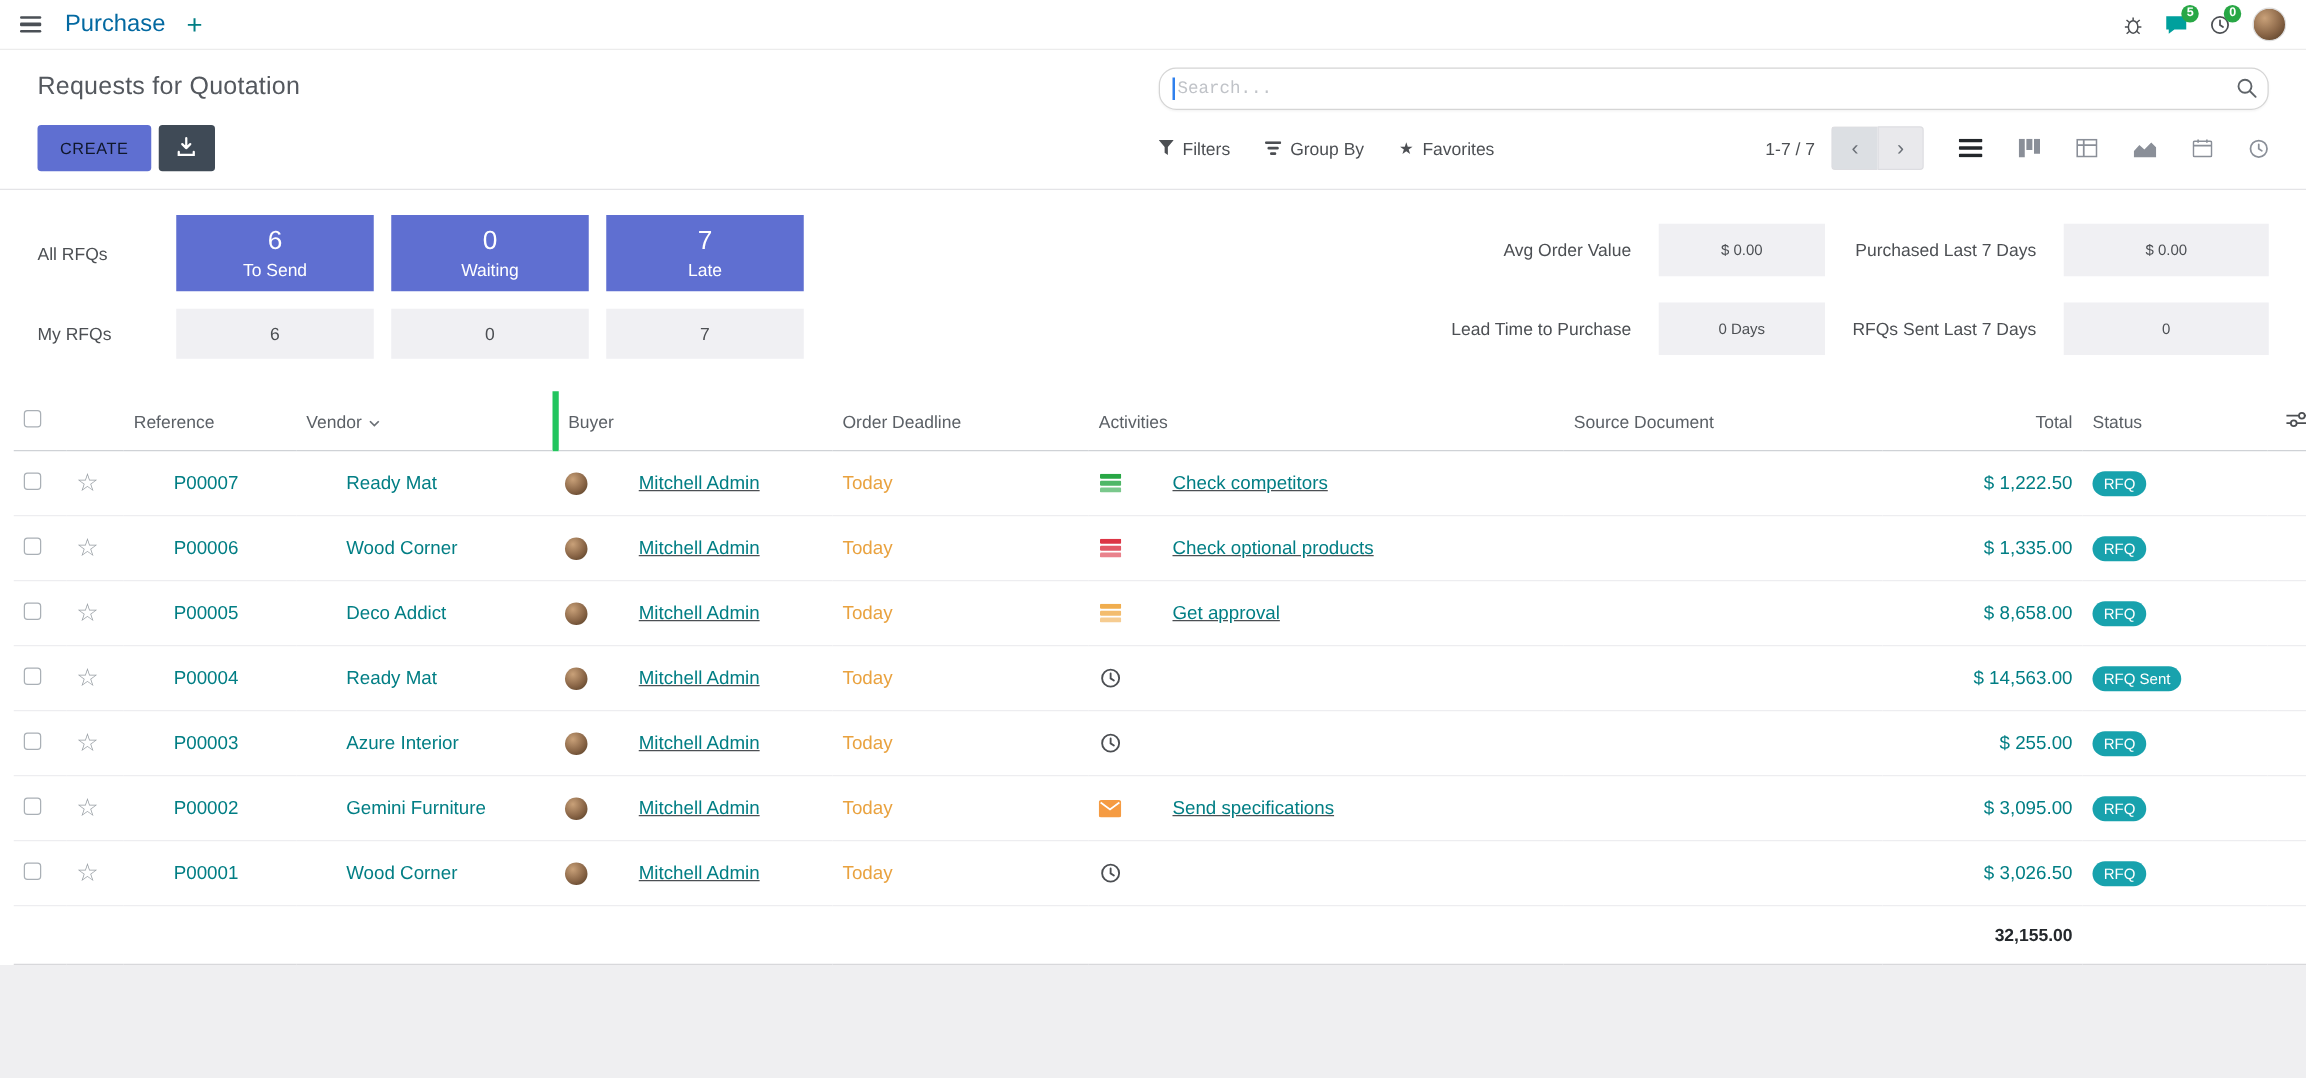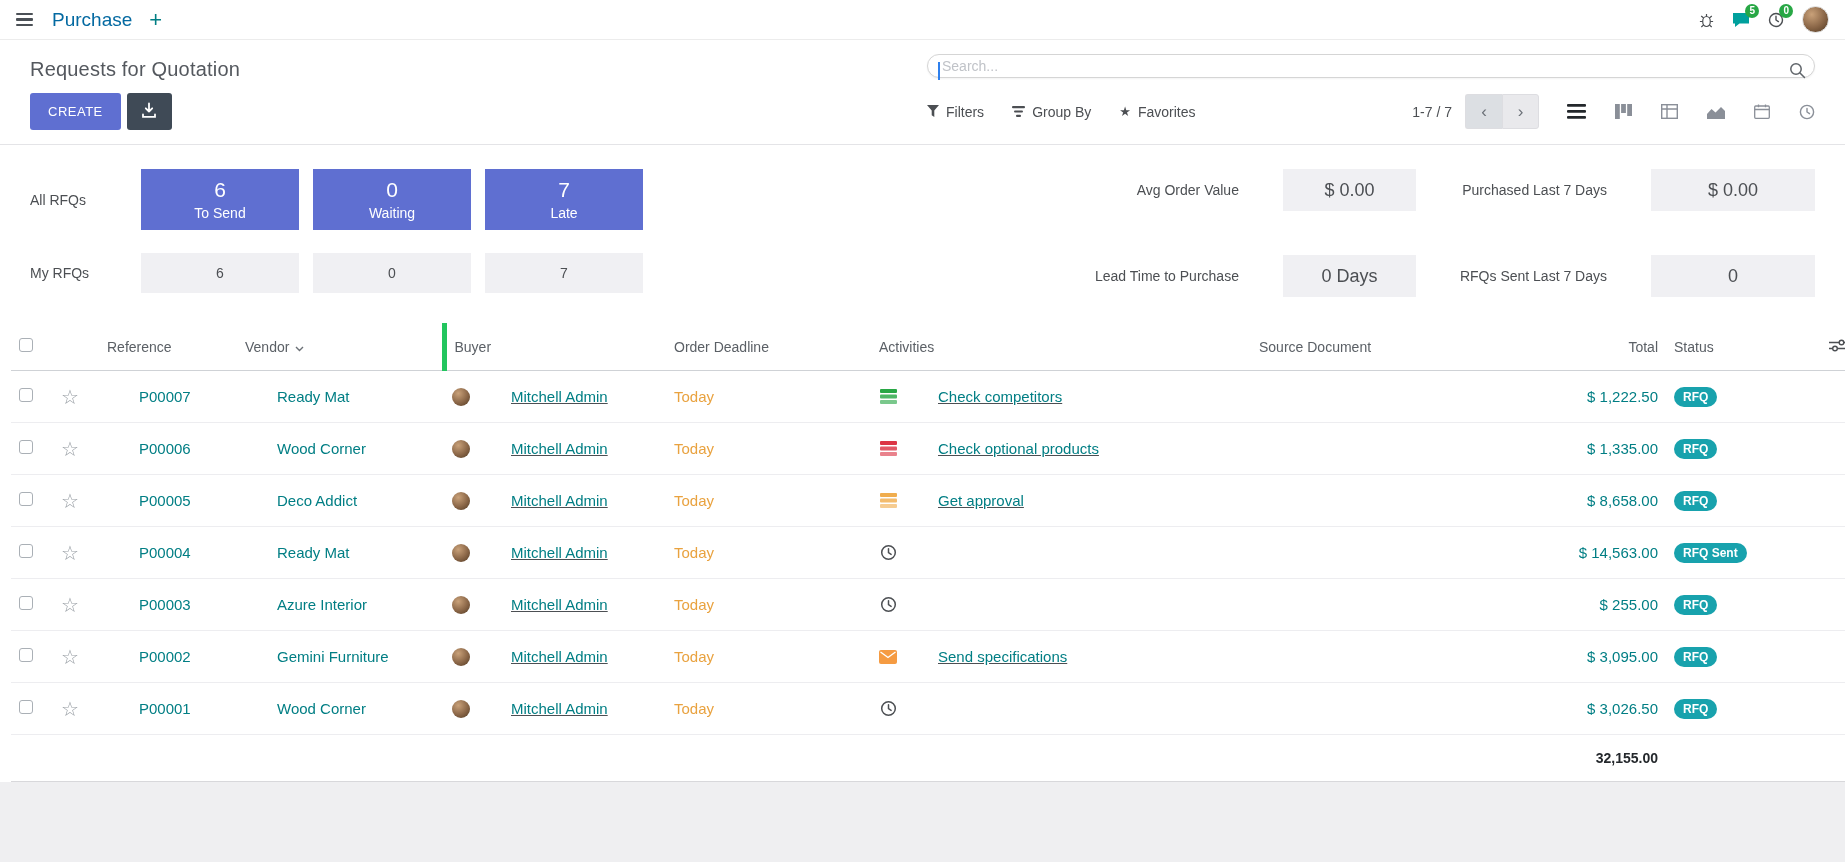--- a/index.html
+++ b/index.html
@@ -39,34 +39,34 @@
     background: radial-gradient(circle at 35% 30%, #c9a179, #8a6647 55%, #4f3822);
     border: 1px solid #ddd; cursor: pointer;
   }
 
   
   .control-panel { padding: 14px 30px 0 30px; border-bottom: 1px solid #e4e4e7; background: #fff; }
   .cp-row1 { display: flex; align-items: flex-start; justify-content: space-between; }
   .page-title { font-size: 20px; font-weight: 400; color: #54585e; letter-spacing: .2px; padding-top: 4px; }
   .searchbox { width: 888px; position: relative; }
   .searchbox input {
-    width: 100%; height: 24px;
+    width: 100%; height: 34px;
     border: 1px solid #d5d5d5; border-radius: 14px;
     padding: 0 36px 0 14px; font-size: 14px; color: #333;
-    outline: none; font-family: Liberation Sans, sans-serif;
+    outline: none; font-family: Liberation Mono, monospace;
     box-shadow: 0 1px 2px rgba(0,0,0,.05);
   }
   .searchbox input::placeholder { color: #c0c3c8; }
   .search-icon { position: absolute; right: 9px; top: 8px; cursor: pointer; }
   .caret { position: absolute; left: 11px; top: 8px; width: 1.5px; height: 18px; background: #2f80ed; }
 
   .cp-row2 { display: flex; align-items: center; margin-top: 12px; padding-bottom: 14px; }
   .btn { height: 37px; border: none; border-radius: 3px; cursor: pointer; font-family: inherit; }
   .btn-create {
-    background: var(--accent, #5f6fd1); color: #ffffff;
+    background: var(--accent, #5f6fd1); color: #0f172a;
     font-size: 13px; font-weight: 500; letter-spacing: .5px; padding: 0 18px;
   }
   .btn-export {
     width: 45px; margin-left: 6px; background: #3f4a56; color: #fff;
     display: inline-flex; align-items: center; justify-content: center;
   }
   .cp-right { width: 888px; margin-left: auto; display: flex; align-items: center; }
   .search-options { display: flex; align-items: center; gap: 28px; }
   .tool-btn { display: inline-flex; align-items: flex-start; gap: 7px; font-size: 14px; color: #4c4f53; cursor: pointer; }
   .pager-cluster { margin-left: auto; display: flex; align-items: center; }
@@ -96,25 +96,25 @@
   }
   .tile .num { font-size: 21px; margin-bottom: 3px; }
   .tile .lbl { font-size: 14px; }
   .tile-my {
     background: #f0f0f3; color: #4c4f53; height: 40px; font-size: 14px;
     display: flex; align-items: center; justify-content: center; cursor: pointer;
   }
   .dash-right {
     margin-left: auto; margin-top: 4px;
     display: grid; grid-template-columns: auto 133px auto 164px;
-    column-gap: 22px; row-gap: 15px; align-items: center; gap: 44px;
+    column-gap: 22px; row-gap: 15px; align-items: center;
   }
   .kpi-label { font-size: 14px; color: #4c4f53; text-align: right; }
   .kpi-value {
-    background: #f0f0f3; height: 42px; font-size: 18px; color: #4c4f53;
+    background: #f0f0f3; height: 42px; font-size: 12px; color: #4c4f53;
     display: flex; align-items: center; justify-content: center;
   }
 
   
   .list-wrap { background: #fff; padding-left: 11px; }
   table.listview { width: 100%; border-collapse: collapse; table-layout: fixed; }
   .listview th {
     font-size: 14px; color: #5b6066; font-weight: 400; text-align: left;
     padding: 15px 8px; border-bottom: 1px solid #cfd2d6; white-space: nowrap;
     cursor: pointer;
@@ -133,21 +133,21 @@
   .star { color: #9aa0a6; font-size: 20px; cursor: pointer; line-height: 1; }
   .t-link { color: var(--link, #017e84); }
   .today { color: var(--warning, #e9a23f); }
   .avatar-sm {
     width: 18px; height: 18px; border-radius: 50%; flex: 0 0 18px;
     background: radial-gradient(circle at 35% 30%, #c9a179, #8a6647 55%, #4f3822);
   }
   .act-icon { display: inline-flex; width: 18px; justify-content: center; cursor: pointer; }
   .pill {
     display: inline-block; background: var(--badge, #18a2ad); color: #fff;
-    font-size: 12px; font-weight: bold; padding: 3px 9px; border-radius: 11px;
+    font-size: 12px; font-weight: normal; padding: 3px 9px; border-radius: 11px;
   }
   .t-total { color: var(--link, #017e84); }
   .footer-row td {
     height: 47px; border-bottom: 1px solid #d8d8db;
     font-size: 14px; font-weight: bold; color: #24282c; background: #fff;
   }
   .sort-caret { margin-left: 6px; display: inline-block; }
 
   .bottom-fill { flex: 1; background: #efeff1; }
 </style>

